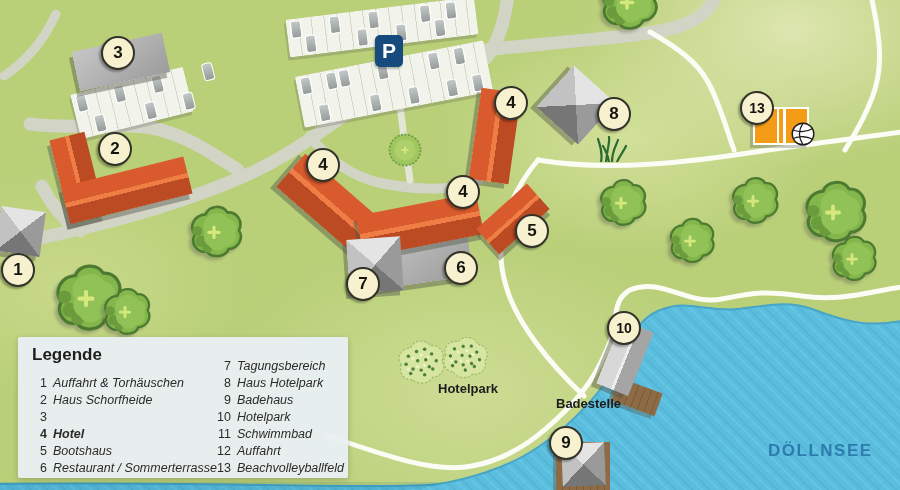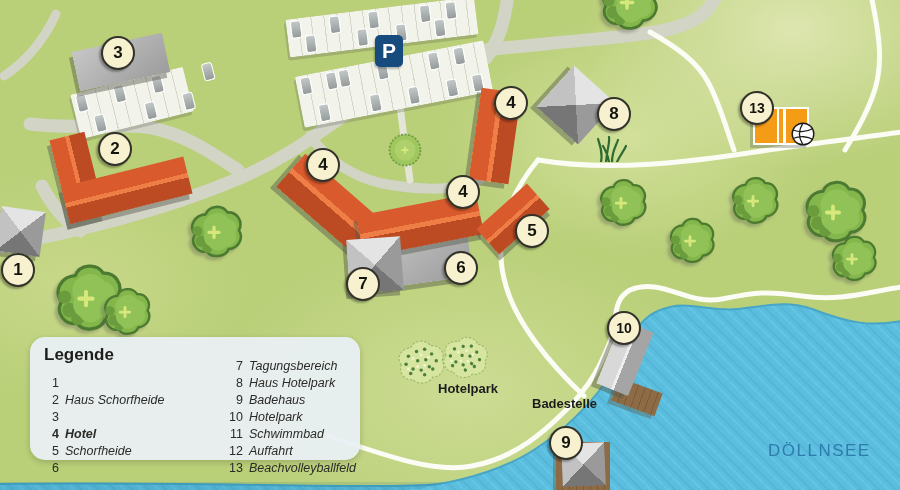--- a/index.html
+++ b/index.html
@@ -31,31 +31,31 @@
   
   .marker{position:absolute;width:30px;height:30px;margin:-15px 0 0 -15px;border-radius:50%;
     background:#f7f1cf;border:2.5px solid #32322a;display:flex;align-items:center;justify-content:center;
     font-weight:700;font-size:17px;color:#15150f;box-shadow:-2px 2px 2px rgba(0,0,0,.3);z-index:40;}
   .marker.two{font-size:14px;}
   .psign{position:absolute;left:375px;top:35px;width:28px;height:32px;background:#174a7d;border-radius:5px;
     color:#fff;font-weight:700;font-size:21px;display:flex;align-items:center;justify-content:center;z-index:40;
     box-shadow:-1px 2px 2px rgba(0,0,0,.25);}
   
   .maplabel{position:absolute;font-weight:700;font-size:13px;color:#1c1c1c;z-index:35;}
-  .lakelabel{position:absolute;left:768px;top:441px;font-weight:400;font-size:17px;letter-spacing:1.5px;color:#2e7cae;z-index:35;}
+  .lakelabel{position:absolute;left:768px;top:441px;font-weight:700;font-size:17px;letter-spacing:1.5px;color:#2e7cae;z-index:35;}
   
   .tree{position:absolute;filter:drop-shadow(-3px 3px 1.5px rgba(88,90,78,.35));z-index:20;}
   .bush{position:absolute;z-index:20;}
   
   .vb{position:absolute;left:753px;top:107px;width:52px;height:34px;background:#f49c16;border:2.5px solid #fff;
     box-shadow:-3px 3px 0 rgba(84,88,76,.3);z-index:30;}
   .vb .line{position:absolute;top:0;bottom:0;width:2.5px;background:#fff;}
   
-  .legend{position:absolute;left:30px;top:337px;width:330px;height:123px;background:rgba(233,239,243,.95);
-    border-radius:15px;box-shadow:0 2px 6px rgba(0,0,0,.18);z-index:50;}
+  .legend{position:absolute;left:18px;top:337px;width:330px;height:141px;background:rgba(233,239,243,.95);
+    border-radius:2px;box-shadow:0 2px 6px rgba(0,0,0,.18);z-index:50;}
   .lg-title{position:absolute;left:14px;top:8px;font-size:17px;font-weight:700;color:#1d1d1b;}
   .lg-row{position:absolute;display:flex;font-size:12.5px;color:#2b2b28;line-height:14px;}
   .lg-row .lg-num{width:17px;text-align:right;flex:none;}
   .lg-row .lg-label{margin-left:6px;white-space:nowrap;font-style:italic;}
   .lg-row.bold{font-weight:700;}
   .c1{left:12px;} .c2{left:196px;}
 </style>
 </head>
 <body>
 
@@ -240,21 +240,21 @@
       <use href="#bushsym"></use>
     </svg>
   <svg class="bush" style="left:436px;top:329px;width:56px;height:56px;transform:rotate(14deg)">
       <use href="#bushsym"></use>
     </svg>
   <svg style="position:absolute;left:597px;top:136px;width:30px;height:26px;z-index:20">
       <use href="#grasssym"></use>
     </svg>
 
   <div class="maplabel" style="left:438px;top:381px">Hotelpark</div>
-  <div class="maplabel" style="left:532px;top:396px">Badestelle</div>
+  <div class="maplabel" style="left:556px;top:396px">Badestelle</div>
   <div class="lakelabel">DÖLLNSEE</div>
   <div class="psign">P</div>
 
   <div class="marker" style="left:16px;top:268px">1</div>
   <div class="marker" style="left:113px;top:147px">2</div>
   <div class="marker" style="left:116px;top:51px">3</div>
   <div class="marker" style="left:321px;top:163px">4</div>
   <div class="marker" style="left:461px;top:190px">4</div>
   <div class="marker" style="left:509px;top:101px">4</div>
   <div class="marker" style="left:530px;top:229px">5</div>
@@ -262,38 +262,40 @@
   <div class="marker" style="left:361px;top:282px">7</div>
   <div class="marker" style="left:612px;top:112px">8</div>
   <div class="marker" style="left:564px;top:441px">9</div>
   <div class="marker two" style="left:622px;top:326px">10</div>
   <div class="marker two" style="left:755px;top:106px">13</div>
 
   <div class="legend">
     <div class="lg-title">Legende</div>
     <div class="lg-row c1" style="top:39px">
         <span class="lg-num">1</span>
+        <span class="lg-label">Auffahrt &amp; Torhäuschen</span>
       </div>
     <div class="lg-row c1" style="top:56px">
         <span class="lg-num">2</span>
         <span class="lg-label">Haus Schorfheide</span>
       </div>
     <div class="lg-row c1" style="top:73px">
         <span class="lg-num">3</span>
       </div>
     <div class="lg-row c1 bold" style="top:90px">
         <span class="lg-num">4</span>
         <span class="lg-label">Hotel</span>
       </div>
     <div class="lg-row c1" style="top:107px">
         <span class="lg-num">5</span>
-        <span class="lg-label">Schorfheide</span>
+        <span class="lg-label">Bootshaus</span>
       </div>
     <div class="lg-row c1" style="top:124px">
         <span class="lg-num">6</span>
+        <span class="lg-label">Restaurant / Sommerterrasse</span>
       </div>
     <div class="lg-row c2" style="top:22px">
         <span class="lg-num">7</span>
         <span class="lg-label">Tagungsbereich</span>
       </div>
     <div class="lg-row c2" style="top:39px">
         <span class="lg-num">8</span>
         <span class="lg-label">Haus Hotelpark</span>
       </div>
     <div class="lg-row c2" style="top:56px">

